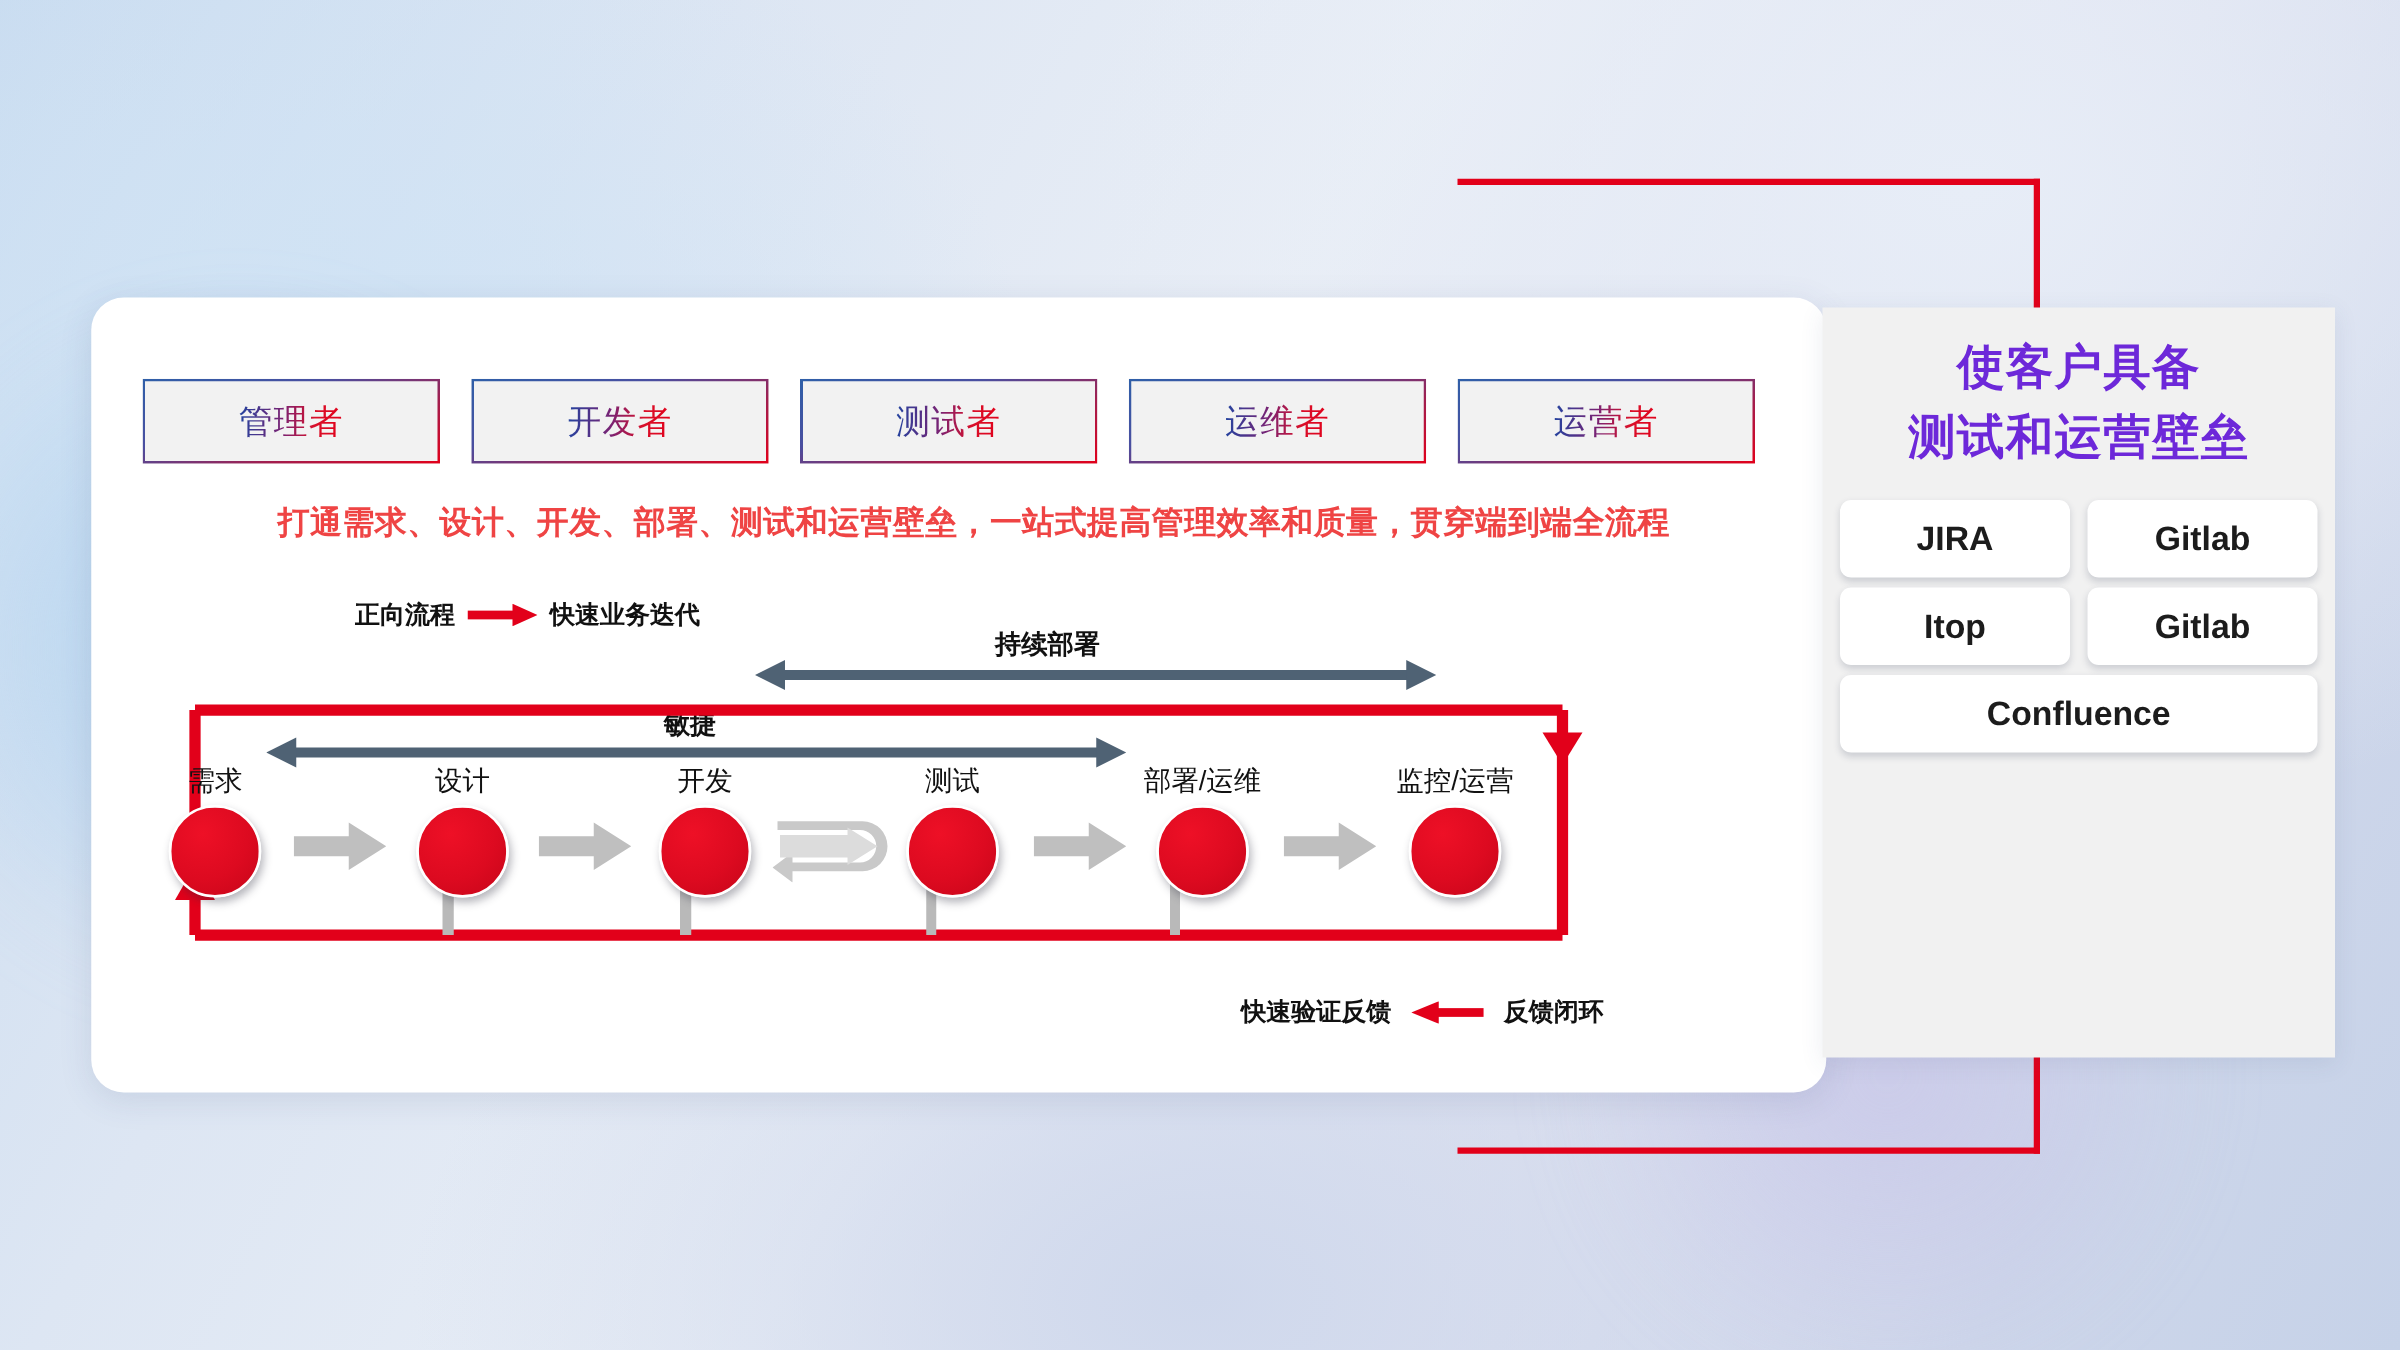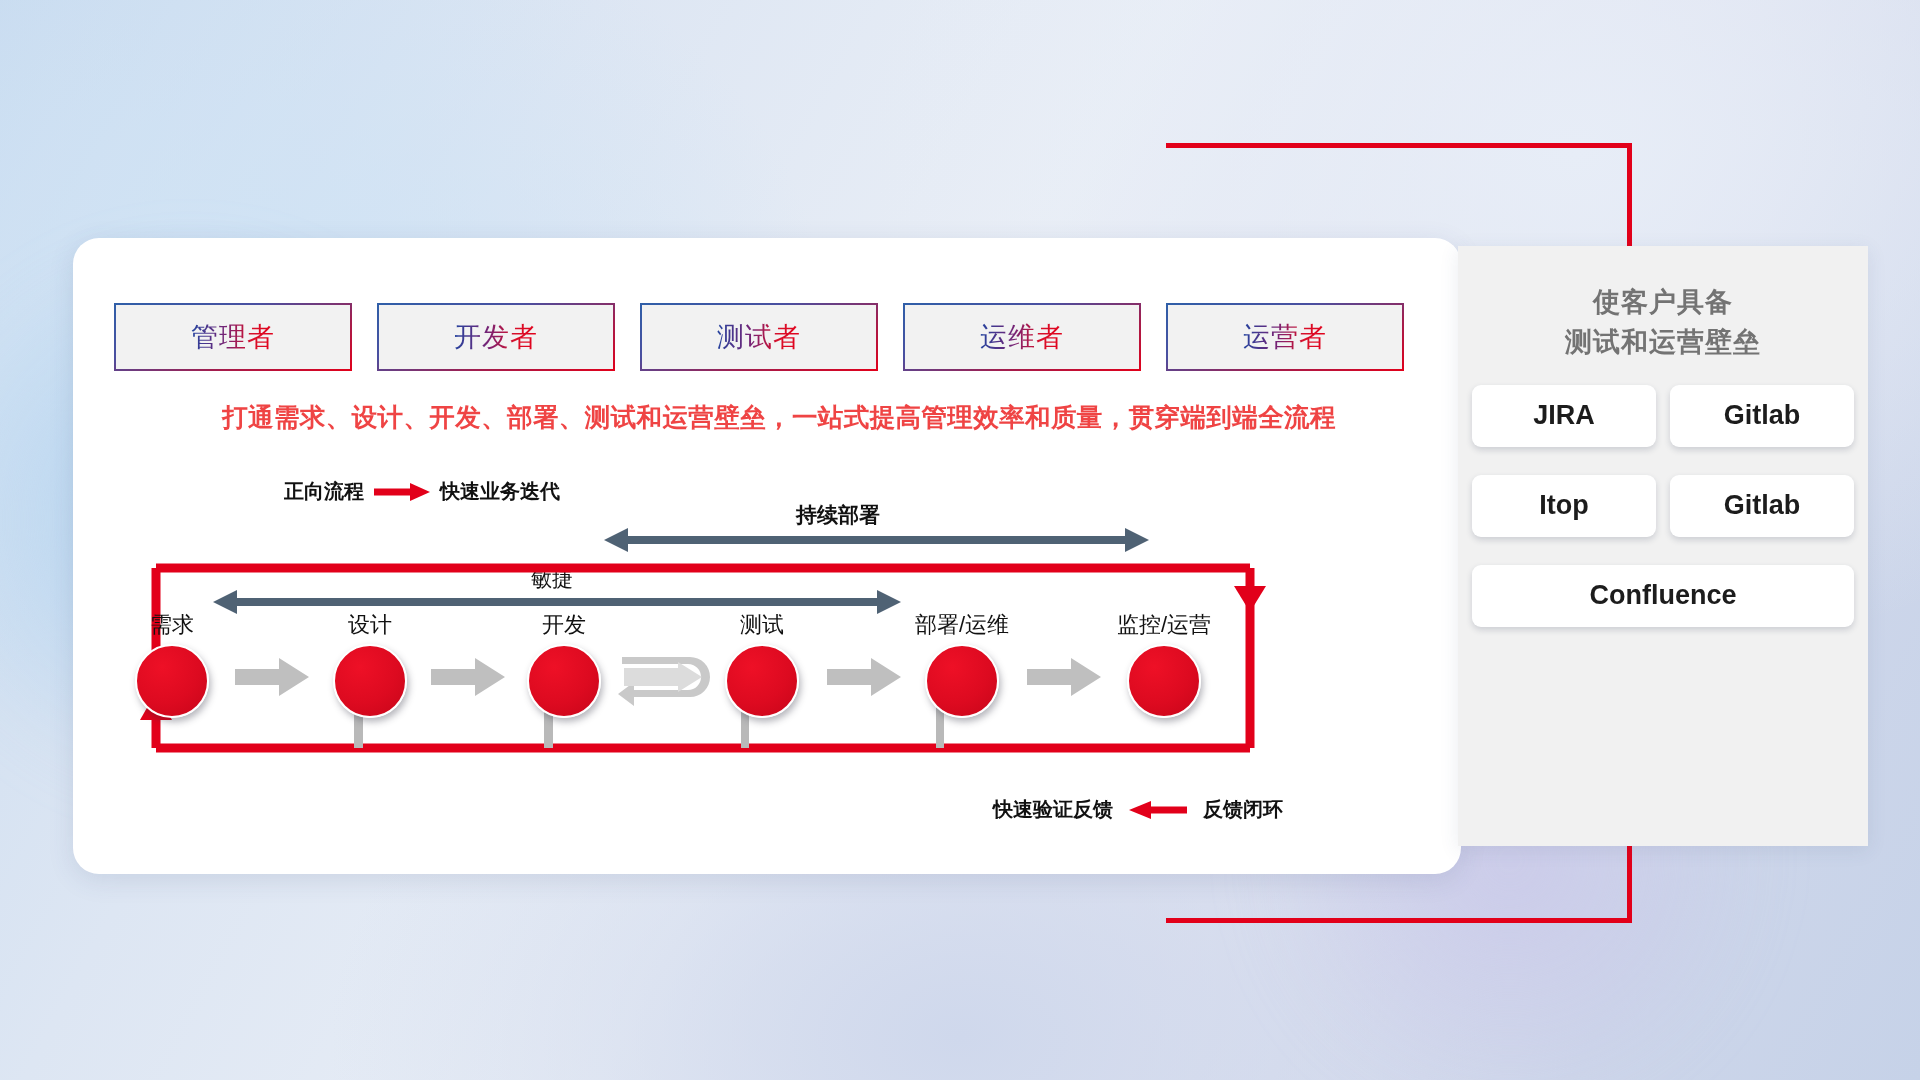--- a/index.html
+++ b/index.html
@@ -165,21 +165,21 @@
     width: 545px;
     height: 26px;
   }
 
   
   #agile-label {
     position: absolute;
     left: 531px;
     top: 565px;
     font-size: 21px;
-    font-weight: normal;
+    font-weight: bold;
     color: #111111;
     white-space: nowrap;
   }
   #agile-arrow {
     position: absolute;
     left: 213px;
     top: 589px;
     width: 688px;
     height: 26px;
   }
@@ -257,34 +257,34 @@
   #right-panel {
     position: absolute;
     left: 1458px;
     top: 246px;
     width: 410px;
     height: 600px;
     background: #f1f1f1;
     box-shadow: 0 4px 18px rgba(60,80,120,0.10);
   }
   #panel-title {
-    padding-top: 37px;
+    padding-top: 20px;
     text-align: center;
-    color: #737373;
-    font-size: 27px;
+    color: #6d28d9;
+    font-size: 38px;
     font-weight: bold;
     line-height: 1.48;
     letter-spacing: 1px;
   }
   #panel-title .t2 { display: block; }
   #tool-grid {
     margin: 22px 14px 0 14px;
     display: flex;
     flex-wrap: wrap;
-    gap: 28px 14px;
+    gap: 8px 14px;
   }
   .tool-chip {
     flex: 0 0 calc(50% - 7px);
     height: 62px;
     background: #ffffff;
     border-radius: 9px;
     box-shadow: 0 3px 6px rgba(40,50,80,0.18);
     display: flex;
     align-items: center;
     justify-content: center;

